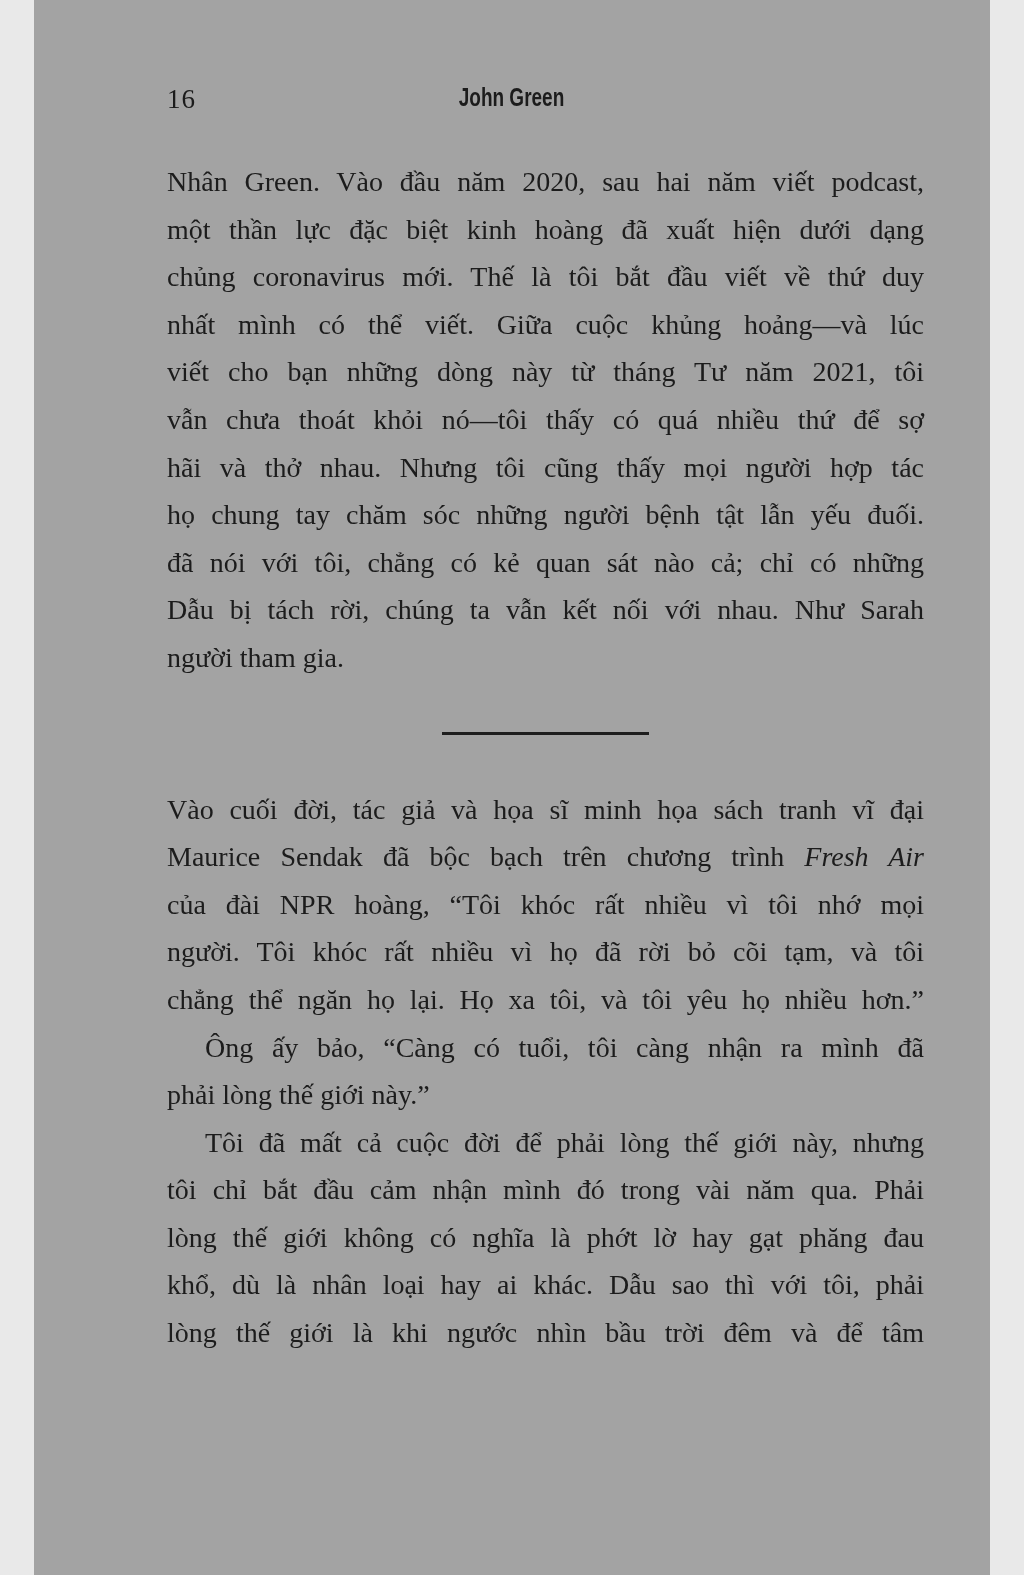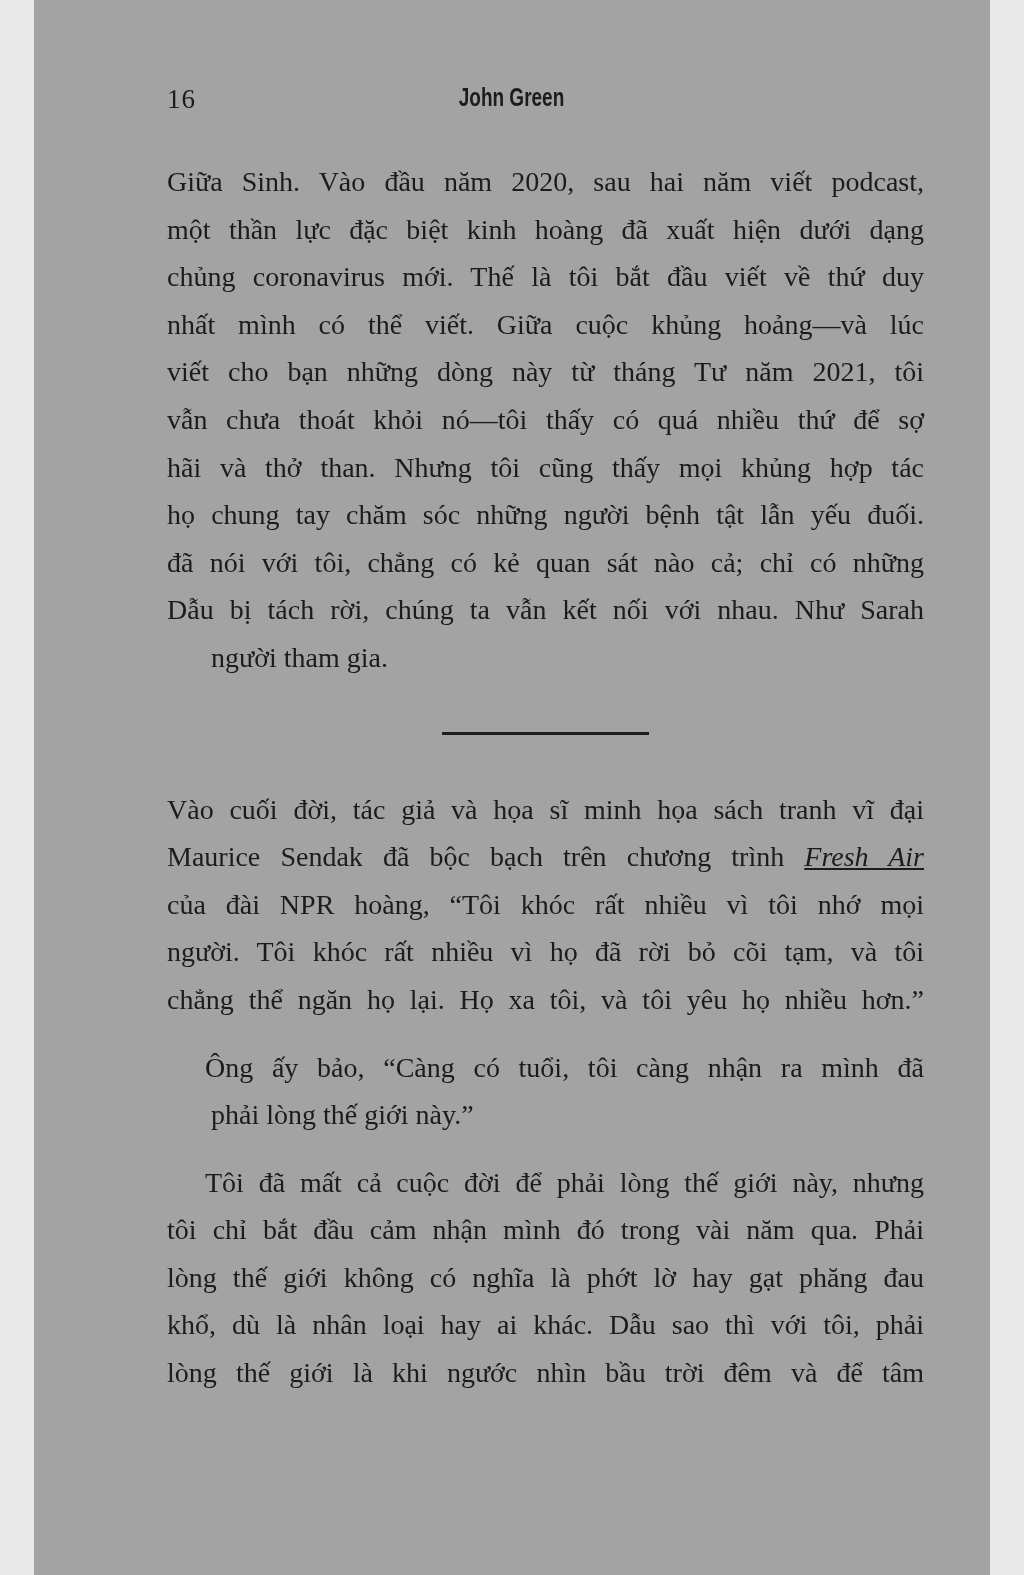--- a/index.html
+++ b/index.html
@@ -44,55 +44,55 @@
     left: 133px;
     top: 158px;
     width: 757px;
   }
   .line {
     font-size: 28px;
     line-height: 47.6px;
     text-align: justify;
     text-align-last: justify;
   }
-  .line.endpara { text-align-last: left; margin-left: 44px; }
-  .line.indent { text-indent: 38px; margin-top: 20px; }
+  .line.endpara { text-align-last: left; }
+  .line.indent { text-indent: 38px; }
   .sep-wrap {
     height: 104px;
     display: flex;
     align-items: center;
     justify-content: center;
   }
   .sep {
     width: 207px;
     height: 3px;
     background: #1e1e1e;
   }
-  i { font-style: italic; text-decoration: underline; }
+  i { font-style: italic; }
 </style>
 </head>
 <body>
 
 <div class="page">
 
   <div class="running-header">
     <div class="page-number">16</div>
     <div class="header-title">John Green</div>
   </div>
 
   <div class="body-text">
 
     <div>
-      <div class="line">Giữa Sinh. Vào đầu năm 2020, sau hai năm viết podcast,</div>
+      <div class="line">Nhân Green. Vào đầu năm 2020, sau hai năm viết podcast,</div>
       <div class="line">một thần lực đặc biệt kinh hoàng đã xuất hiện dưới dạng</div>
       <div class="line">chủng coronavirus mới. Thế là tôi bắt đầu viết về thứ duy</div>
       <div class="line">nhất mình có thể viết. Giữa cuộc khủng hoảng—và lúc</div>
       <div class="line">viết cho bạn những dòng này từ tháng Tư năm 2021, tôi</div>
       <div class="line">vẫn chưa thoát khỏi nó—tôi thấy có quá nhiều thứ để sợ</div>
-      <div class="line">hãi và thở than. Nhưng tôi cũng thấy mọi khủng hợp tác</div>
+      <div class="line">hãi và thở nhau. Nhưng tôi cũng thấy mọi người hợp tác</div>
       <div class="line">họ chung tay chăm sóc những người bệnh tật lẫn yếu đuối.</div>
       <div class="line">đã nói với tôi, chẳng có kẻ quan sát nào cả; chỉ có những</div>
       <div class="line">Dẫu bị tách rời, chúng ta vẫn kết nối với nhau. Như Sarah</div>
       <div class="line endpara">người tham gia.</div>
     </div>
 
     <div class="sep-wrap">
       <div class="sep"></div>
     </div>
 

